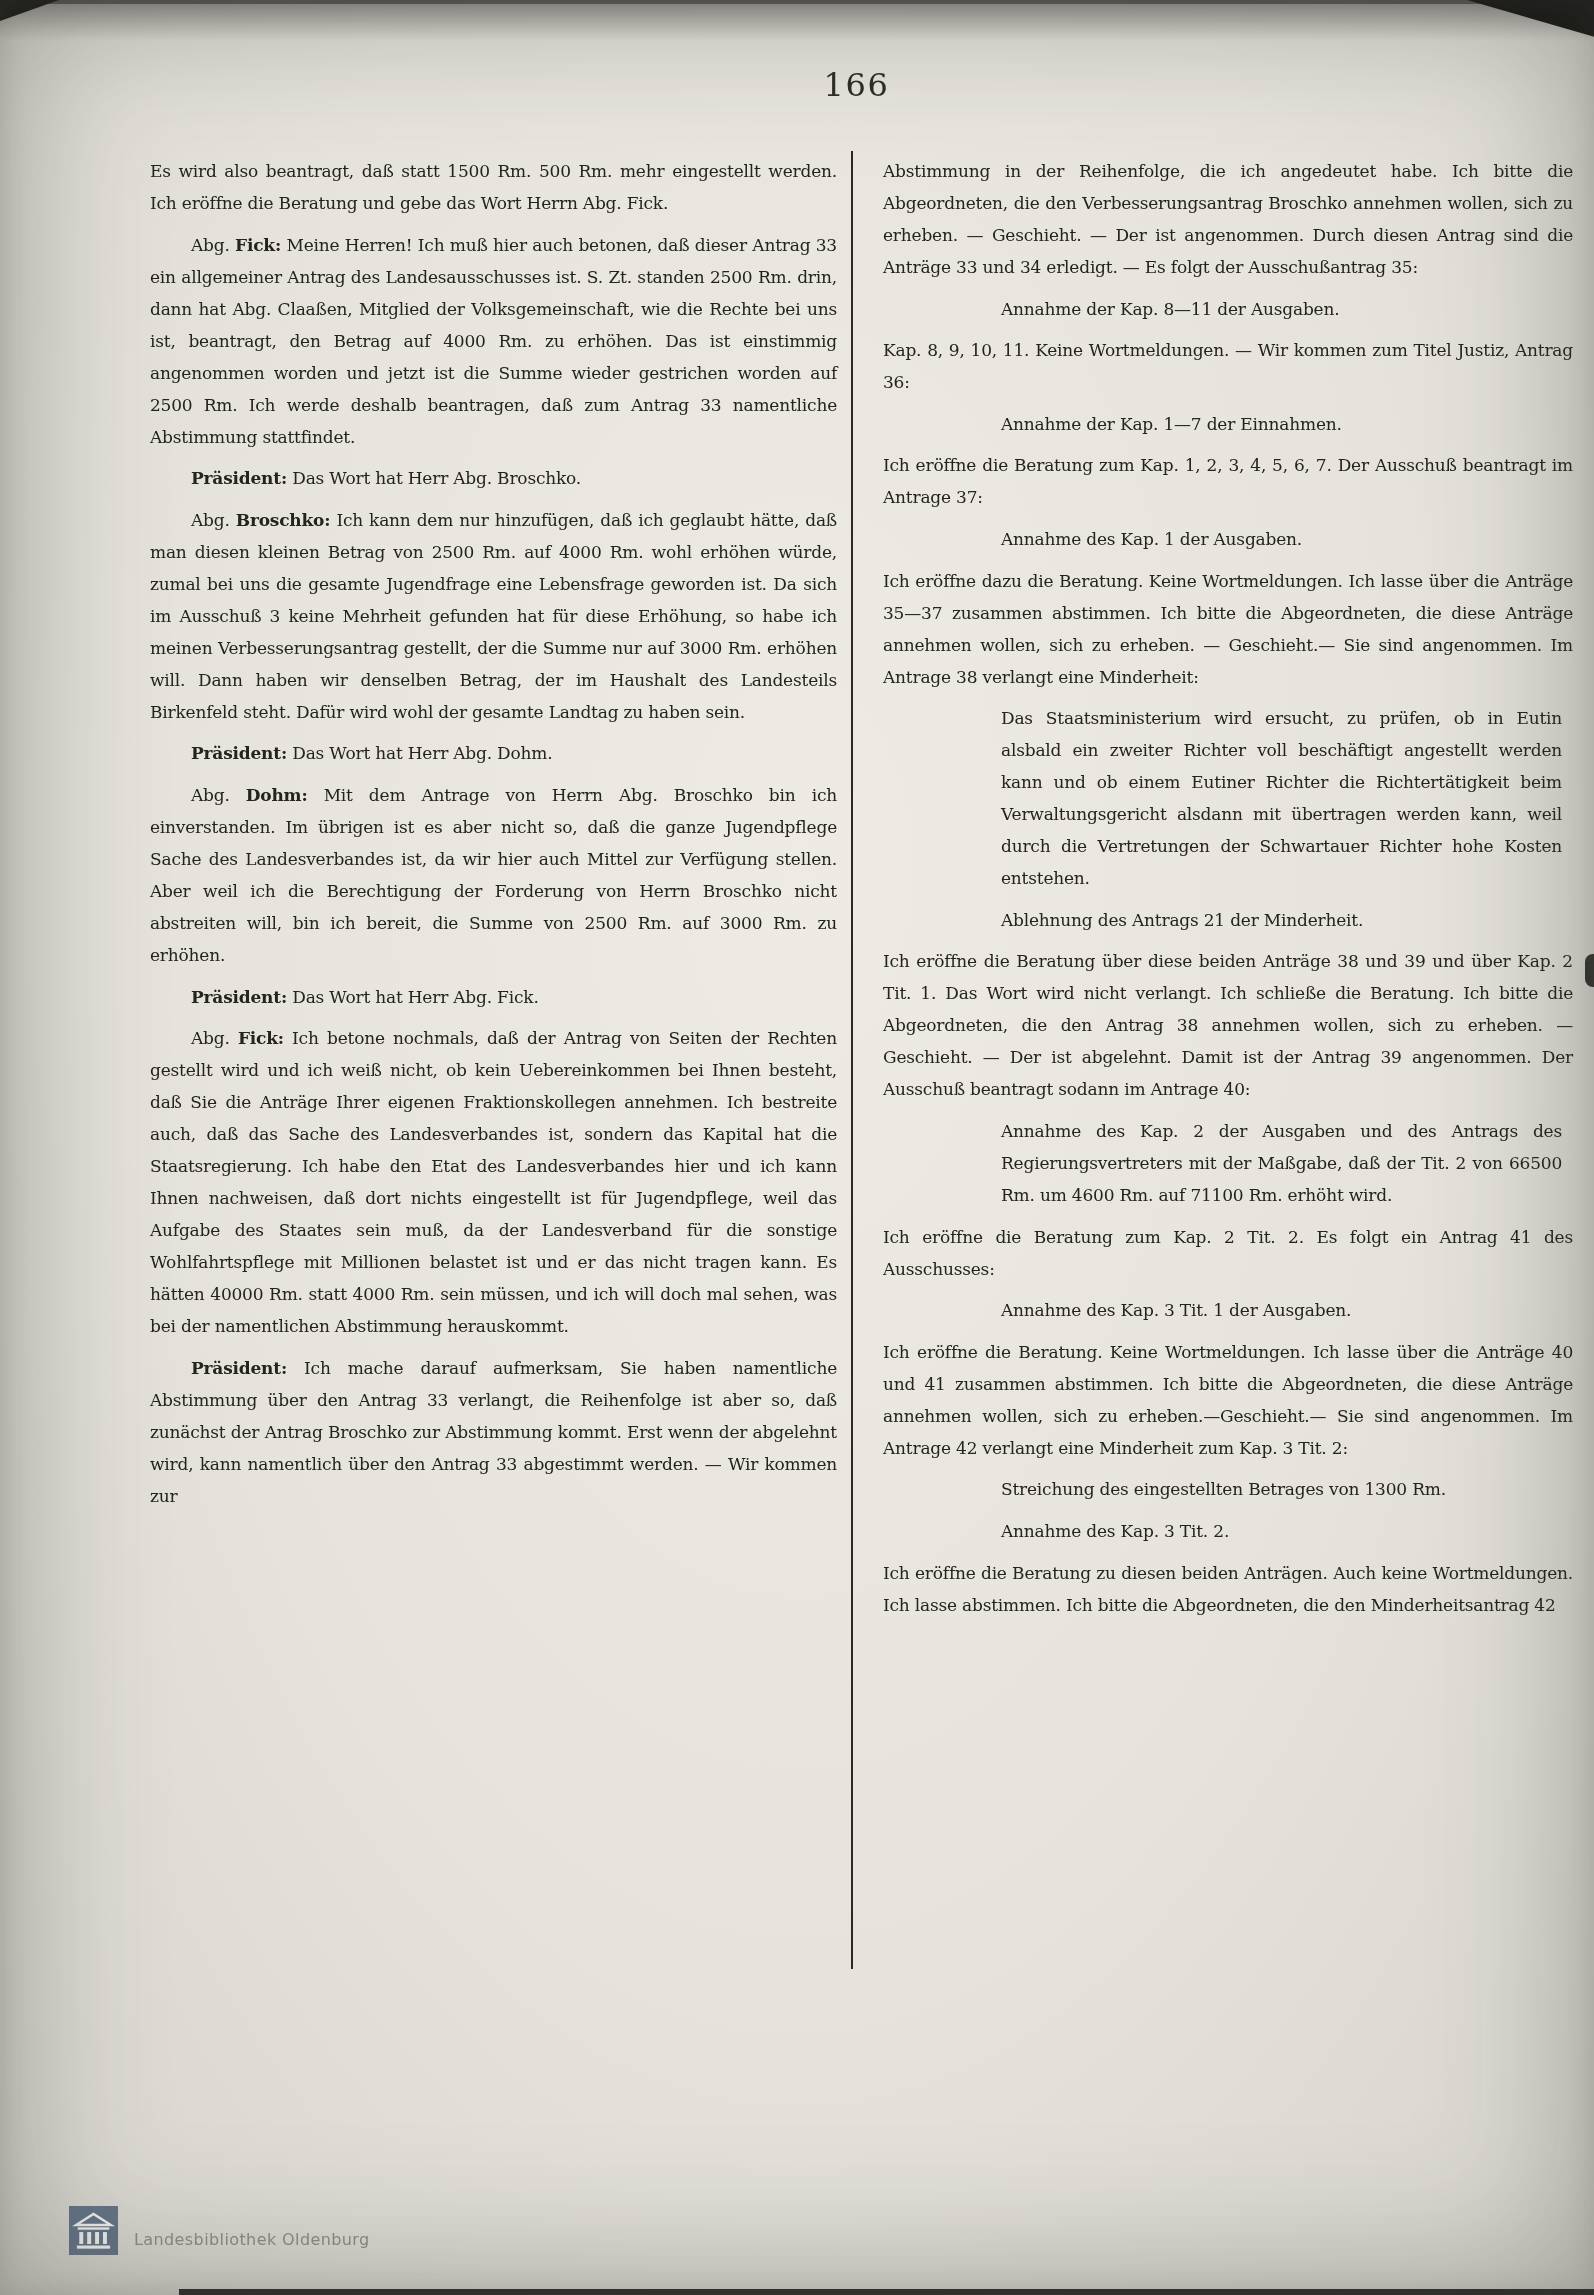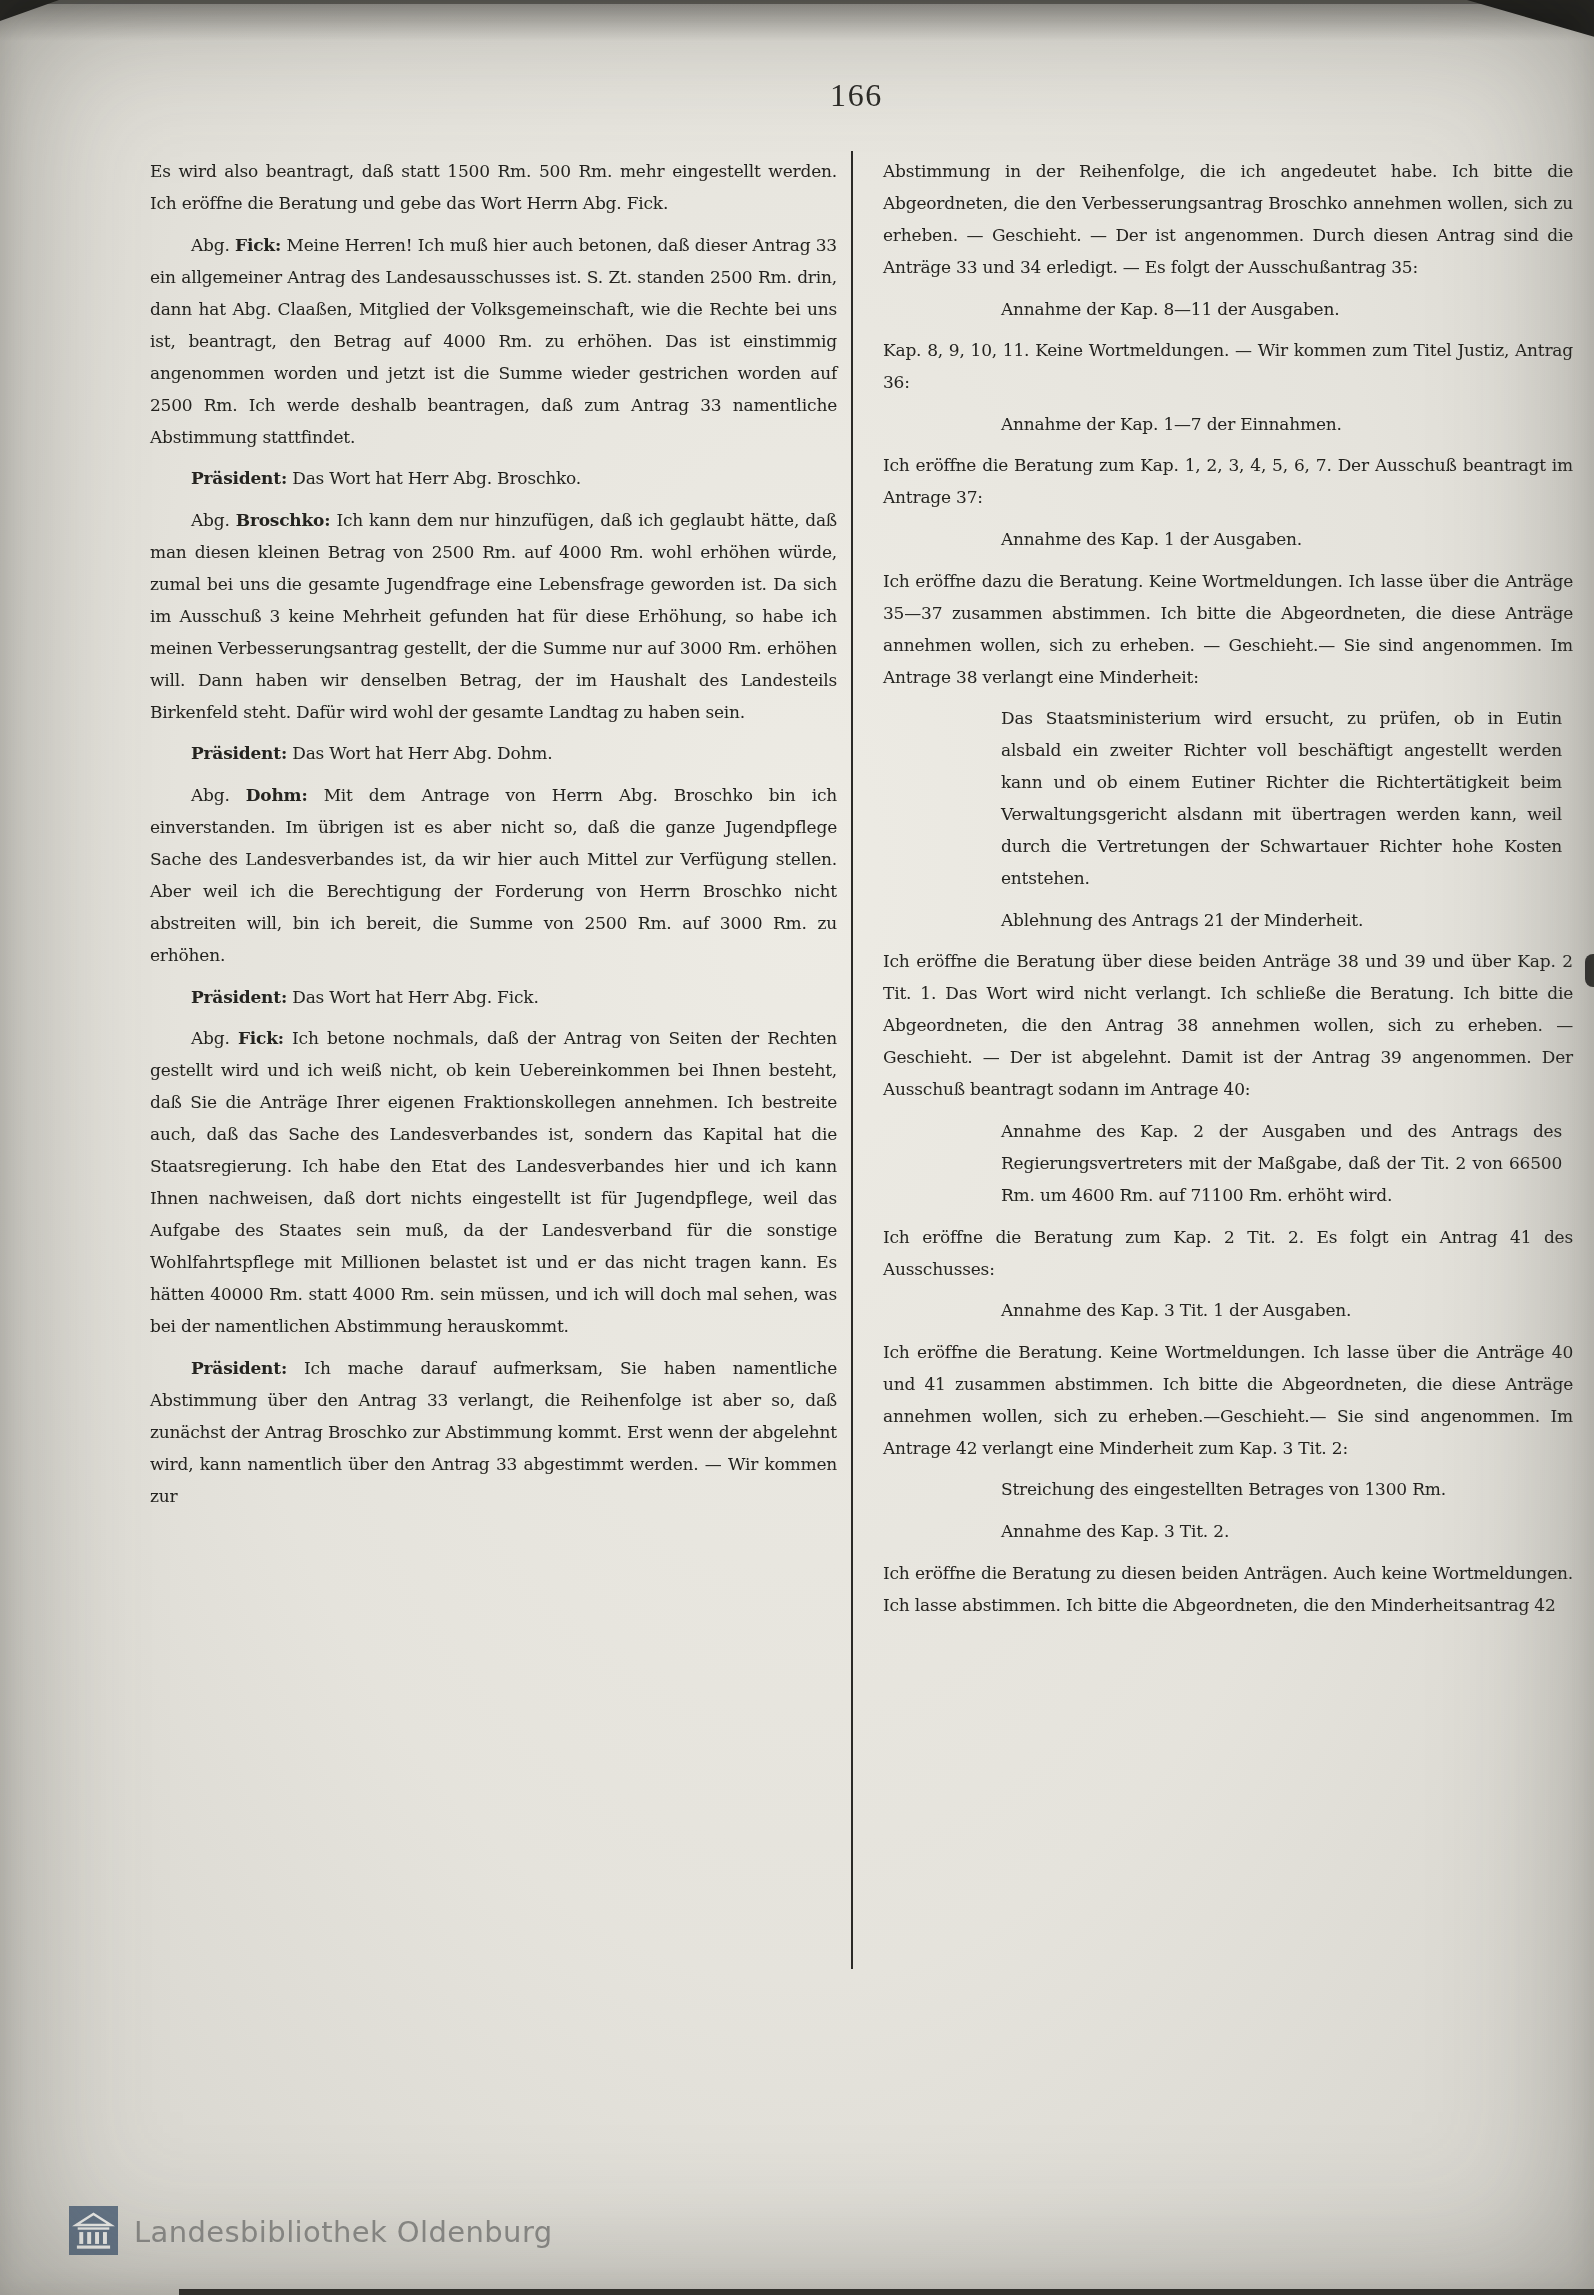--- a/index.html
+++ b/index.html
@@ -49,26 +49,25 @@
     position: absolute; right: 0; top: 954px; width: 10.4px; height: 33px;
     background: #121210; border-radius: 8px 0 0 8px; opacity: 0.85;
   }
   .bottom-line {
     position: absolute; bottom: 0; left: 179px; right: 0; height: 5.6px;
     background: #171715; opacity: 0.9;
   }
 
   .page-number {
     position: absolute;
-    top: 77px; left: 150px; width: 1413px;
+    top: 66px; left: 150px; width: 1413px;
     text-align: center;
     font-size: 32px;
     letter-spacing: 1.6px;
     color: #2c2b27;
-    font-family: Liberation Serif, serif;
   }
 
   .column {
     position: absolute;
     top: 155px;
     text-align: justify;
     font-size: 17px;
     line-height: 32px;
     letter-spacing: -0.2px;
   }
@@ -97,21 +96,21 @@
   .stamp {
     position: absolute;
     left: 69px; bottom: 40px;
     display: flex;
     align-items: flex-end;
     gap: 16px;
   }
   .stamp-logo { display: block; }
   .stamp-text {
     font-family: "DejaVu Sans", "Liberation Sans", sans-serif;
-    font-size: 29px;
+    font-size: 16px;
     color: #8b8b88;
     padding-bottom: 6.4px;
     letter-spacing: 0.4px;
   }
 </style>
 </head>
 <body>
 
 <div class="sheet">
 

